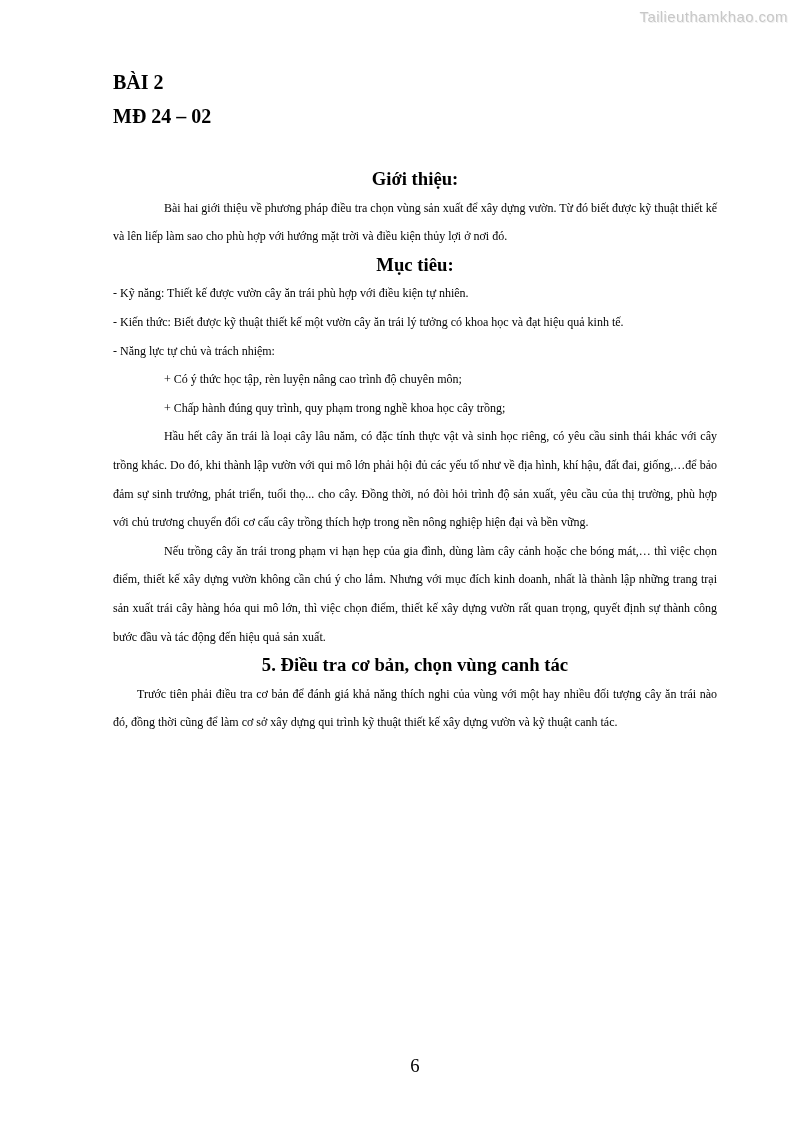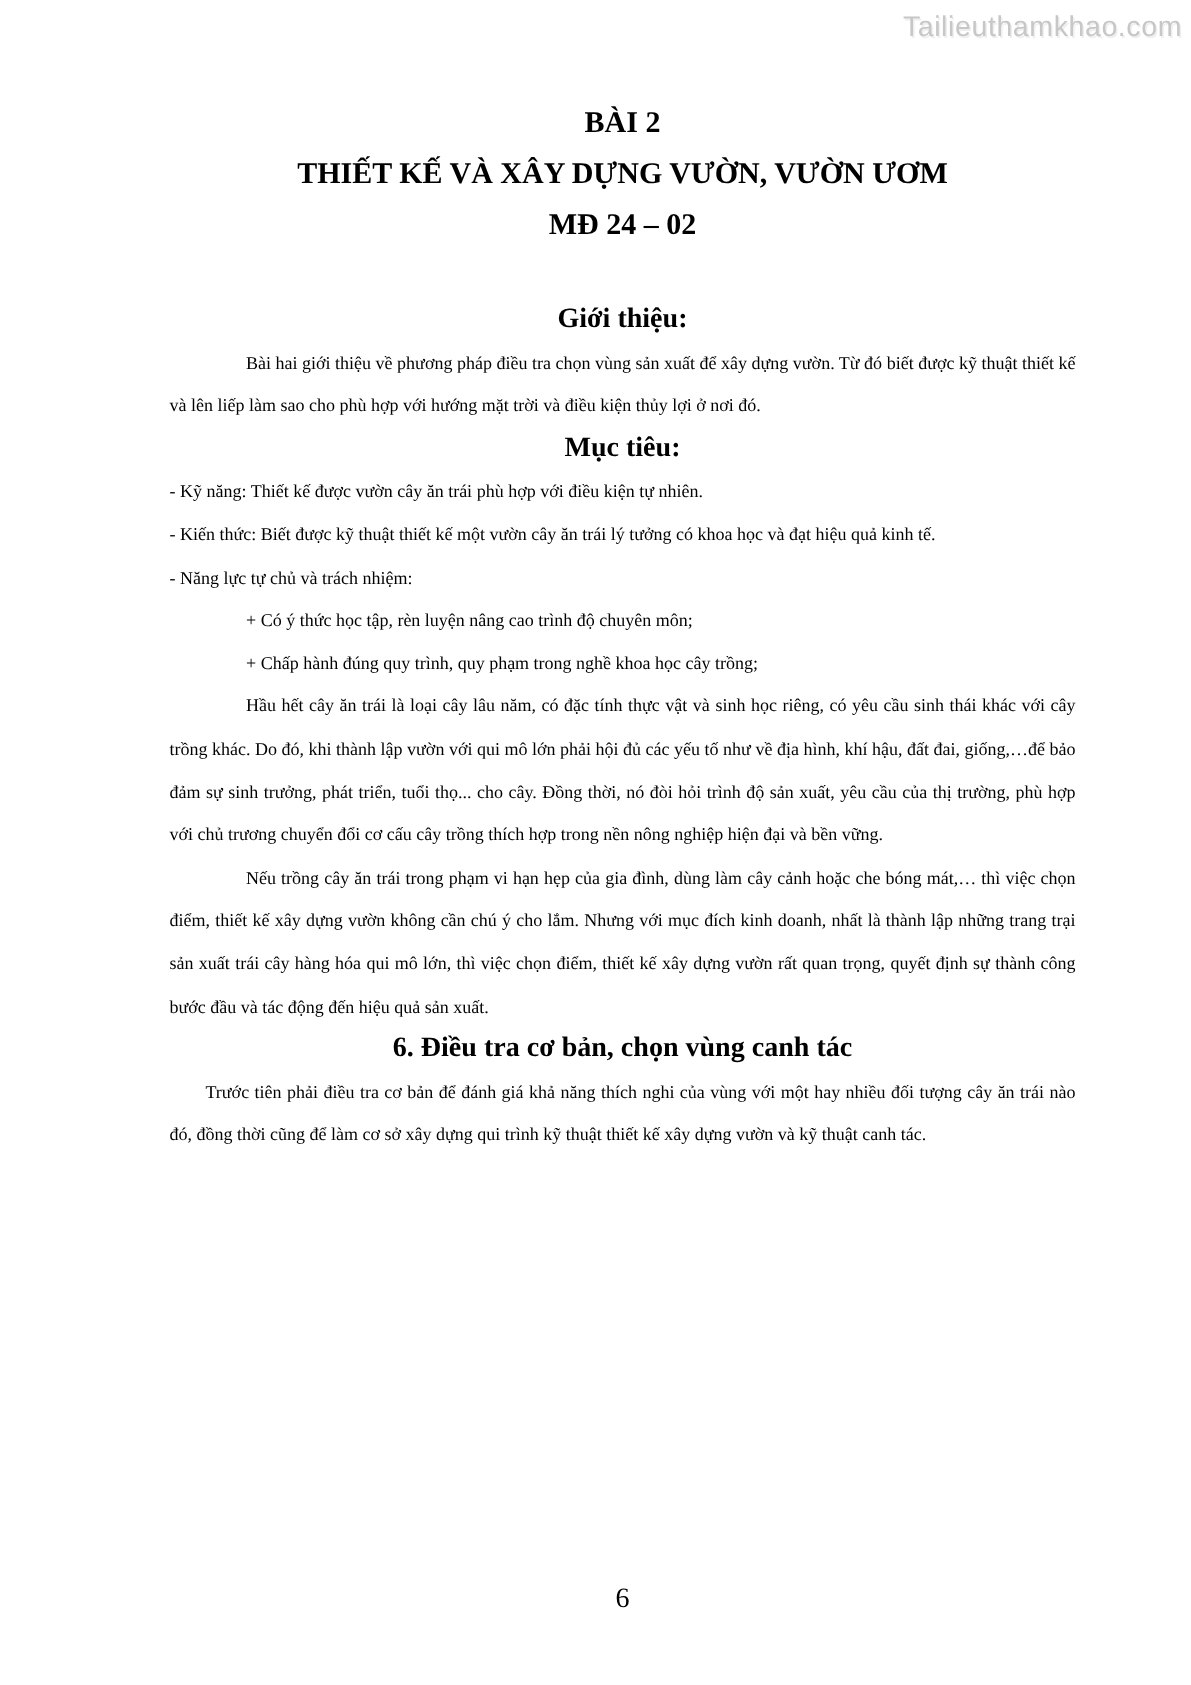--- a/index.html
+++ b/index.html
@@ -14,34 +14,34 @@
     background: #ffffff;
     color: #000000;
     font-family: "Liberation Serif", "DejaVu Serif", serif;
     overflow: hidden;
   }
   .watermark {
     position: absolute;
     top: 8px;
     right: 6px;
     font-family: "Liberation Sans", "DejaVu Sans", sans-serif;
-    font-size: 19px;
+    font-size: 15px;
     letter-spacing: 0.4px;
     color: #c7c7c7;
     text-shadow: 1px 1px 0 #efefef;
     user-select: none;
   }
   .content {
     position: absolute;
     left: 113px;
     top: 65px;
     width: 604px;
   }
   .title-block {
-    text-align: center;
+    text-align: left;
     font-weight: bold;
     font-size: 20px;
     line-height: 34px;
     margin-bottom: 32px;
   }
   .title-line { display: block; }
   .doc-heading {
     font-weight: bold;
     font-size: 18.7px;
     line-height: 28.6px;
@@ -70,21 +70,20 @@
 <body>
 
 <div class="page">
 
   <div class="watermark">Tailieuthamkhao.com</div>
 
   <div class="content">
 
     <div class="title-block">
       <span class="title-line">BÀI 2</span>
-      <span class="title-line">THIẾT KẾ VÀ XÂY DỰNG VƯỜN, VƯỜN ƯƠM</span>
       <span class="title-line">MĐ 24 – 02</span>
     </div>
 
     <h3 class="doc-heading">Giới thiệu:</h3>
 
     <p class="para indent">Bài hai giới thiệu về phương pháp điều tra chọn vùng sản xuất để xây dựng vườn. Từ đó biết được kỹ thuật thiết kế và lên liếp làm sao cho phù hợp với hướng mặt trời và điều kiện thủy lợi ở nơi đó.</p>
 
     <h3 class="doc-heading">Mục tiêu:</h3>
 
     <p class="para">- Kỹ năng: Thiết kế được vườn cây ăn trái phù hợp với điều kiện tự nhiên.</p>
@@ -95,21 +94,21 @@
 
 
     <p class="para indent">+ Có ý thức học tập, rèn luyện nâng cao trình độ chuyên môn;</p>
 
     <p class="para indent">+ Chấp hành đúng quy trình, quy phạm trong nghề khoa học cây trồng;</p>
 
     <p class="para indent">Hầu hết cây ăn trái là loại cây lâu năm, có đặc tính thực vật và sinh học riêng, có yêu cầu sinh thái khác với cây trồng khác. Do đó, khi thành lập vườn với qui mô lớn phải hội đủ các yếu tố như về địa hình, khí hậu, đất đai, giống,…để bảo đảm sự sinh trưởng, phát triển, tuổi thọ... cho cây. Đồng thời, nó đòi hỏi trình độ sản xuất, yêu cầu của thị trường, phù hợp với chủ trương chuyển đổi cơ cấu cây trồng thích hợp trong nền nông nghiệp hiện đại và bền vững.</p>
 
     <p class="para indent">Nếu trồng cây ăn trái trong phạm vi hạn hẹp của gia đình, dùng làm cây cảnh hoặc che bóng mát,… thì việc chọn điểm, thiết kế xây dựng vườn không cần chú ý cho lắm. Nhưng với mục đích kinh doanh, nhất là thành lập những trang trại sản xuất trái cây hàng hóa qui mô lớn, thì việc chọn điểm, thiết kế xây dựng vườn rất quan trọng, quyết định sự thành công bước đầu và tác động đến hiệu quả sản xuất.</p>
 
-    <h3 class="doc-heading">6. Điều tra cơ bản, chọn vùng canh tác</h3>
+    <h3 class="doc-heading">5. Điều tra cơ bản, chọn vùng canh tác</h3>
 
     <p class="para indent-sm">Trước tiên phải điều tra cơ bản để đánh giá khả năng thích nghi của vùng với một hay nhiều đối tượng cây ăn trái nào đó, đồng thời cũng để làm cơ sở xây dựng qui trình kỹ thuật thiết kế xây dựng vườn và kỹ thuật canh tác.</p>
 
   </div>
 
   <div class="page-number">6</div>
 
 </div>
 
 </body></html>

